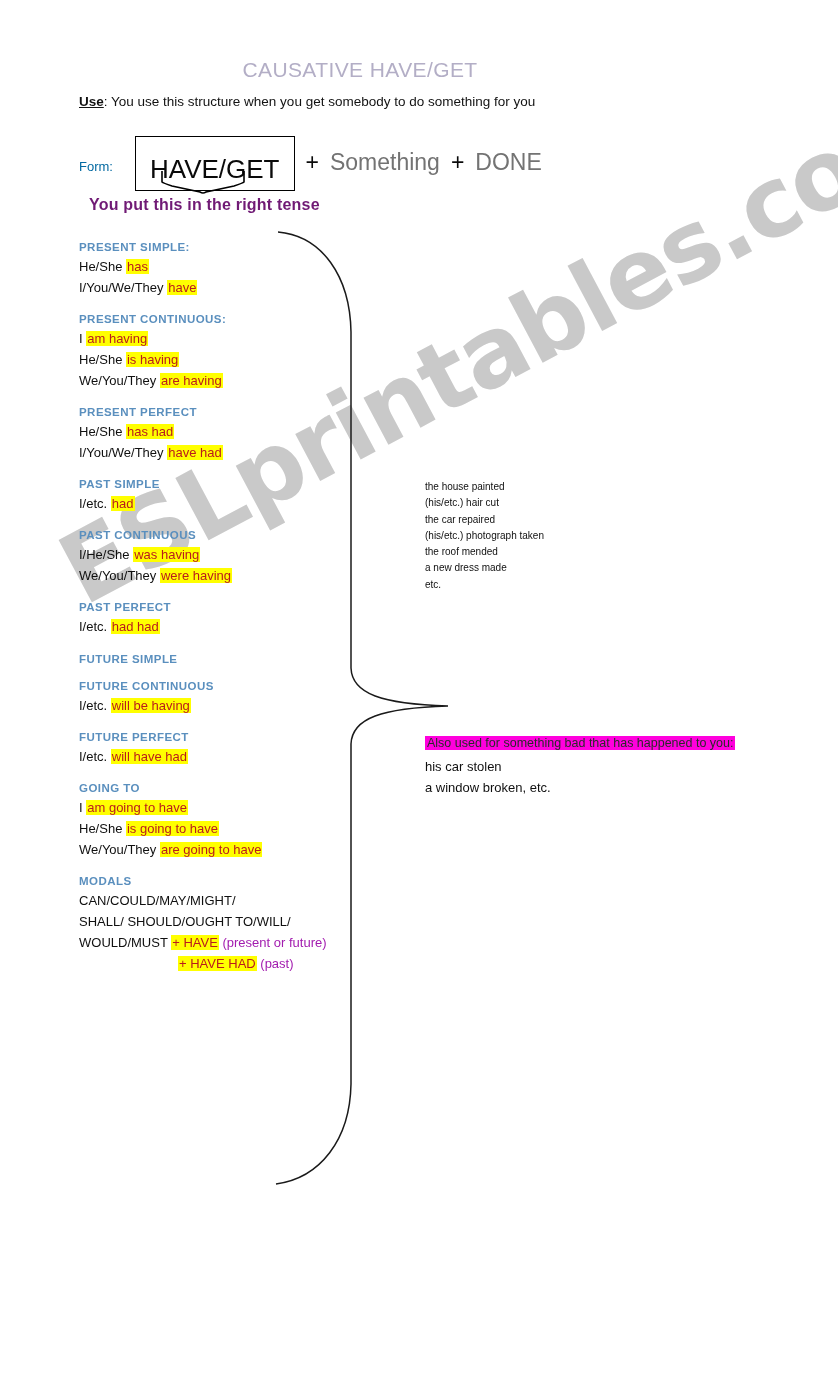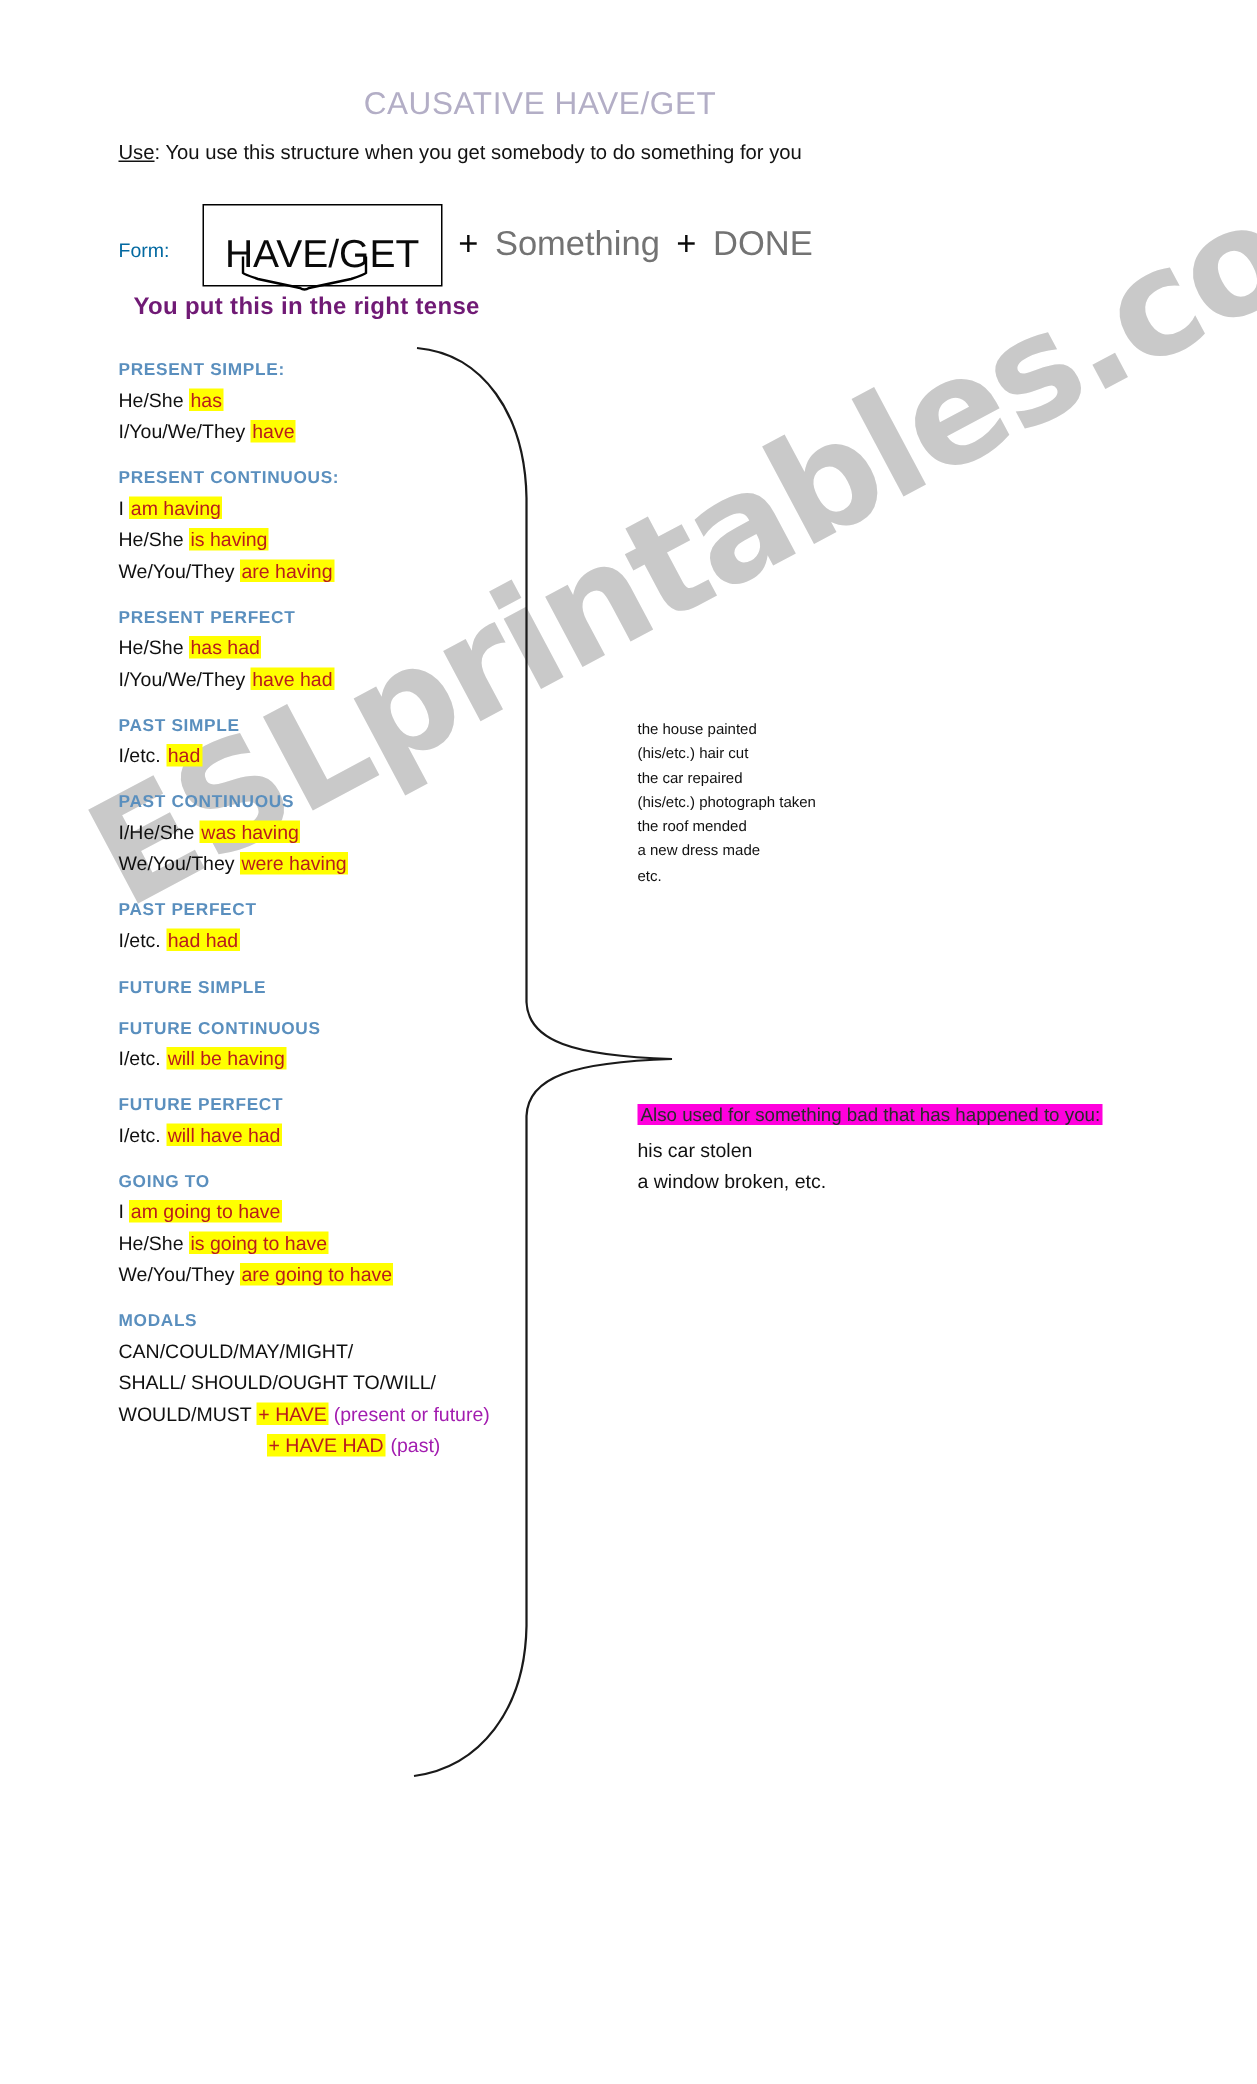--- a/index.html
+++ b/index.html
@@ -54,21 +54,21 @@
   
   #use-line {
     position: absolute;
     left: 79px;
     top: 94px;
     font-size: 13.5px;
     color: #121212;
     z-index: 2;
     white-space: nowrap;
   }
-  #use-line .u { font-weight: normal; text-decoration: underline; }
+  #use-line .u { font-weight: bold; text-decoration: underline; }
 
   
   #form-row {
     position: absolute;
     left: 79px;
     top: 136px;
     display: flex;
     align-items: center;
     z-index: 2;
   }

